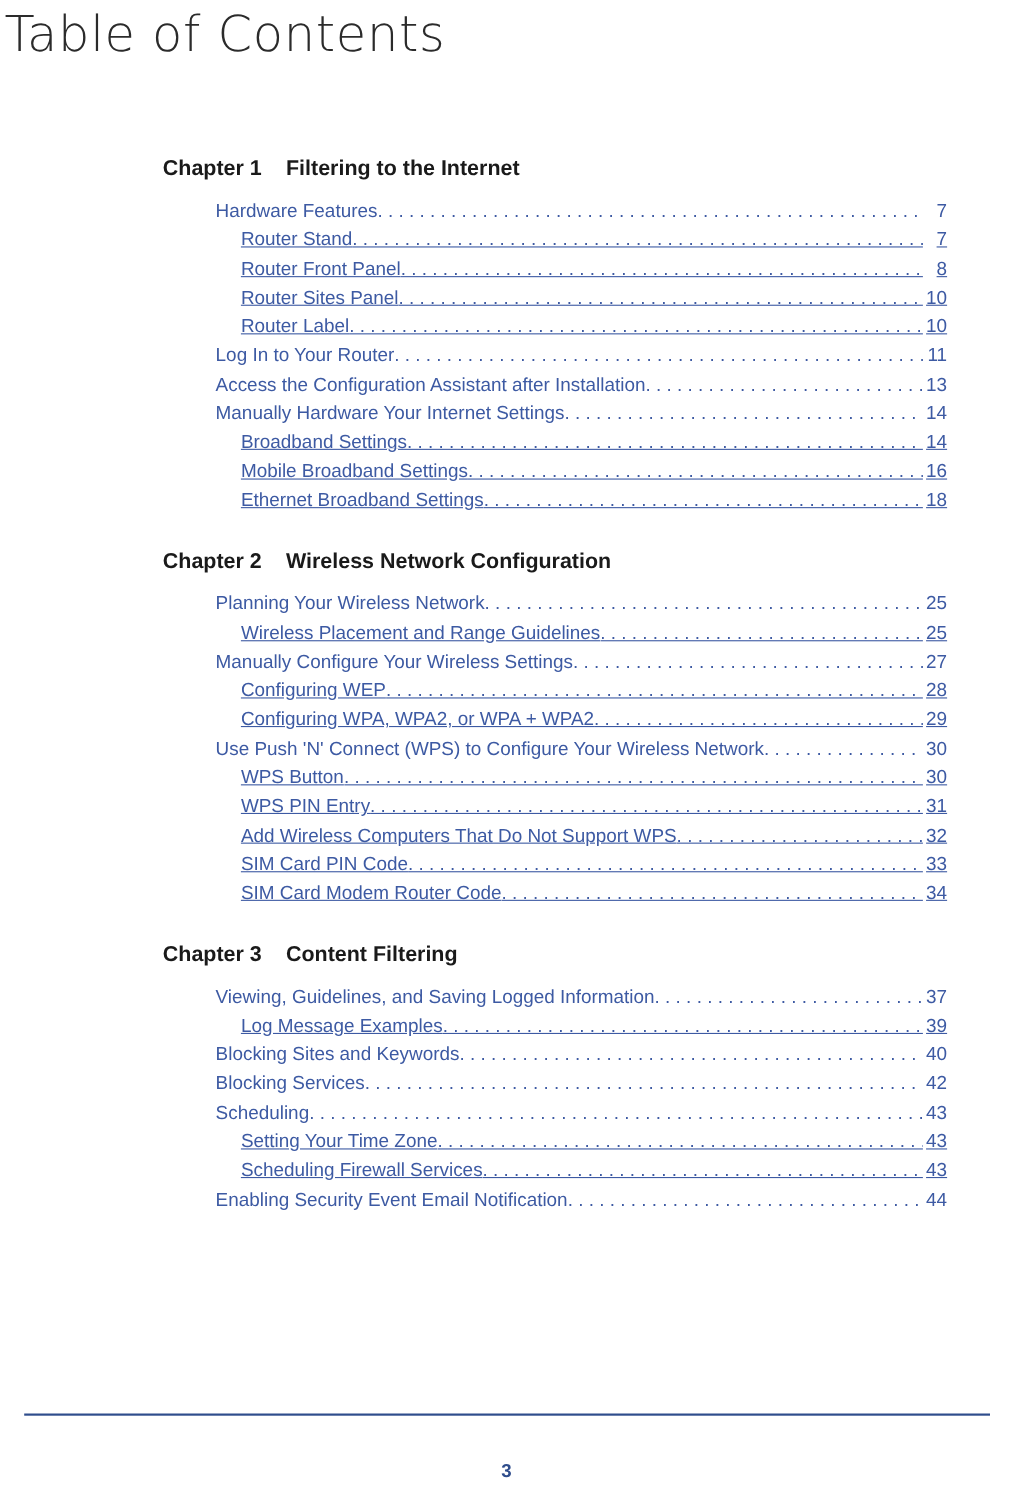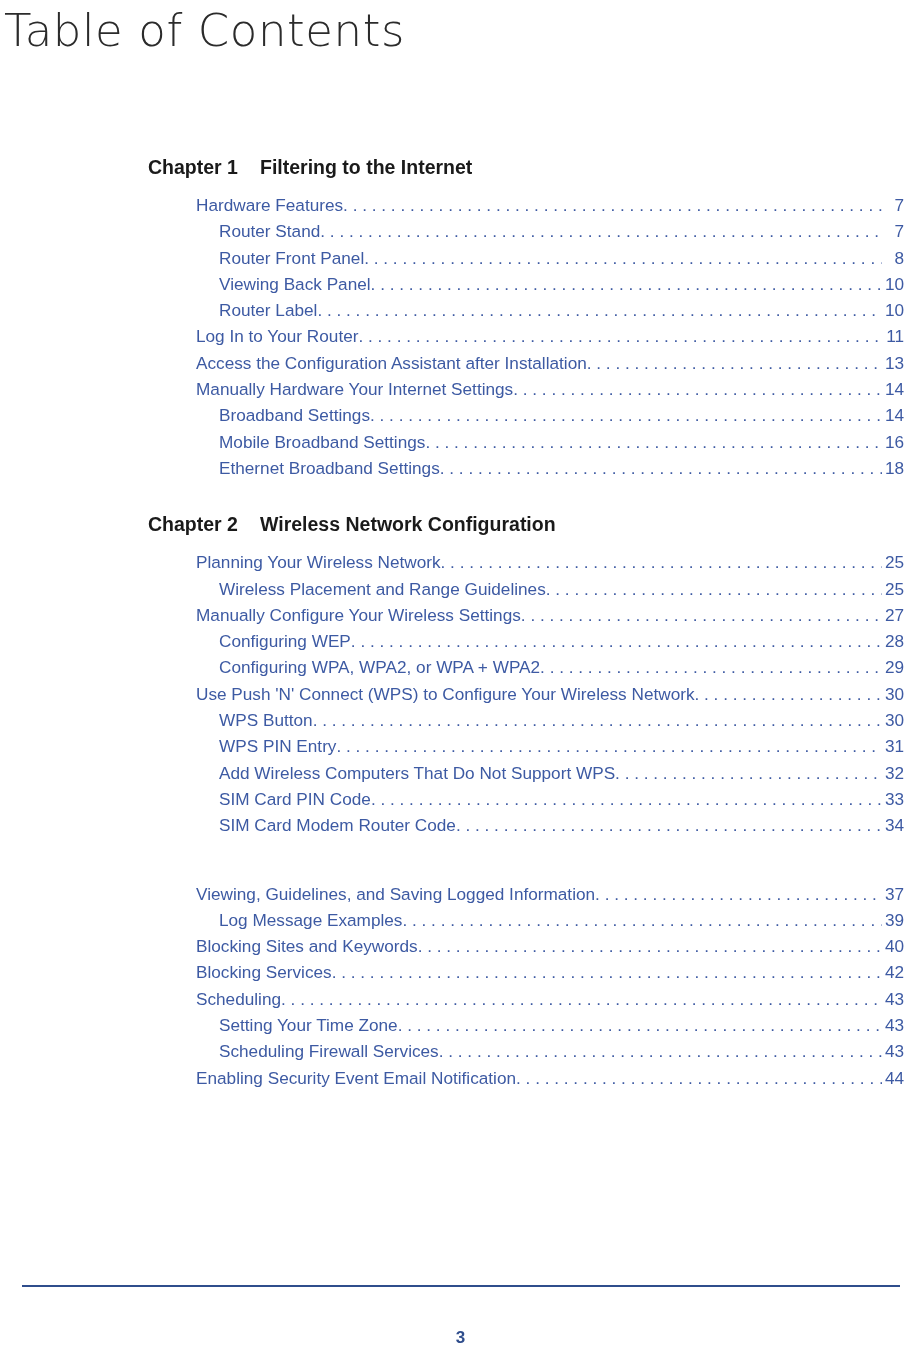--- a/index.html
+++ b/index.html
@@ -34,21 +34,21 @@
     line-height: 58px;
     letter-spacing: 0.6px;
     color: #2b2b2b;
     white-space: nowrap;
   }
 
   
   .toc {
     position: absolute;
     left: 0;
-    top: 154px;
+    top: 140px;
     width: 921px;
   }
 
   .chapter-block {
     margin-bottom: 0;
   }
 
   .chapter-heading {
     margin: 0 0 0 148px;
     padding: 0;
@@ -72,24 +72,24 @@
   }
 
   .entry {
     display: flex;
     align-items: flex-start;
     font-family: "Liberation Sans", sans-serif;
     font-size: 17.2px;
     line-height: 26.3px;
     color: #3d5aa3;
     white-space: nowrap;
-    padding-right: 17px;
+    padding-right: 60px;
   }
   .entry.lvl1 { padding-left: 196px; }
-  .entry.lvl2 { padding-left: 219px; }
+  .entry.lvl2 { padding-left: 219px; text-decoration: underline; }
 
   .entry .etitle {
     flex: 0 0 auto;
   }
   .entry .leader {
     flex: 1 1 auto;
     overflow: hidden;
     white-space: nowrap;
     min-width: 6px;
     margin: 0 0px;
@@ -152,21 +152,21 @@
             <span class="etitle">Router Stand</span>
             <span class="leader"></span>
             <span class="pg">7</span>
           </li>
           <li class="entry lvl2">
             <span class="etitle">Router Front Panel</span>
             <span class="leader"></span>
             <span class="pg">8</span>
           </li>
           <li class="entry lvl2">
-            <span class="etitle">Viewing Back Panel</span>
+            <span class="etitle">Router Sites Panel</span>
             <span class="leader"></span>
             <span class="pg">10</span>
           </li>
           <li class="entry lvl2">
             <span class="etitle">Router Label</span>
             <span class="leader"></span>
             <span class="pg">10</span>
           </li>
           <li class="entry lvl1">
             <span class="etitle">Log In to Your Router</span>
@@ -259,20 +259,24 @@
           </li>
           <li class="entry lvl2">
             <span class="etitle">SIM Card Modem Router Code</span>
             <span class="leader"></span>
             <span class="pg">34</span>
           </li>
         </ul>
       </div>
       <div class="gap-after-chapter"></div>
       <div class="chapter-block">
+        <div class="chapter-heading">
+          <span class="ch-num">Chapter 3</span>
+          <span class="ch-name">Content Filtering</span>
+        </div>
         <ul class="entries">
           <li class="entry lvl1">
             <span class="etitle">Viewing, Guidelines, and Saving Logged Information</span>
             <span class="leader"></span>
             <span class="pg">37</span>
           </li>
           <li class="entry lvl2">
             <span class="etitle">Log Message Examples</span>
             <span class="leader"></span>
             <span class="pg">39</span>

